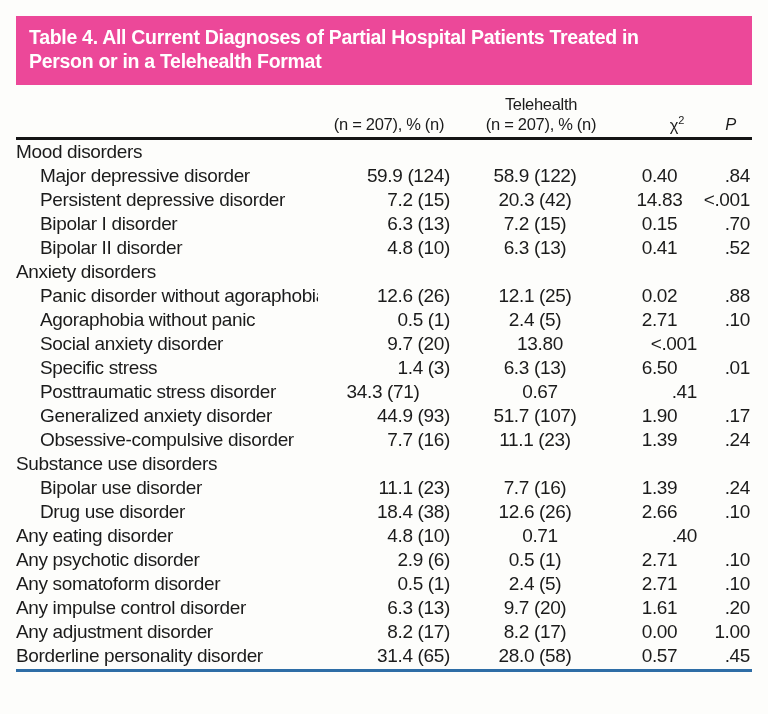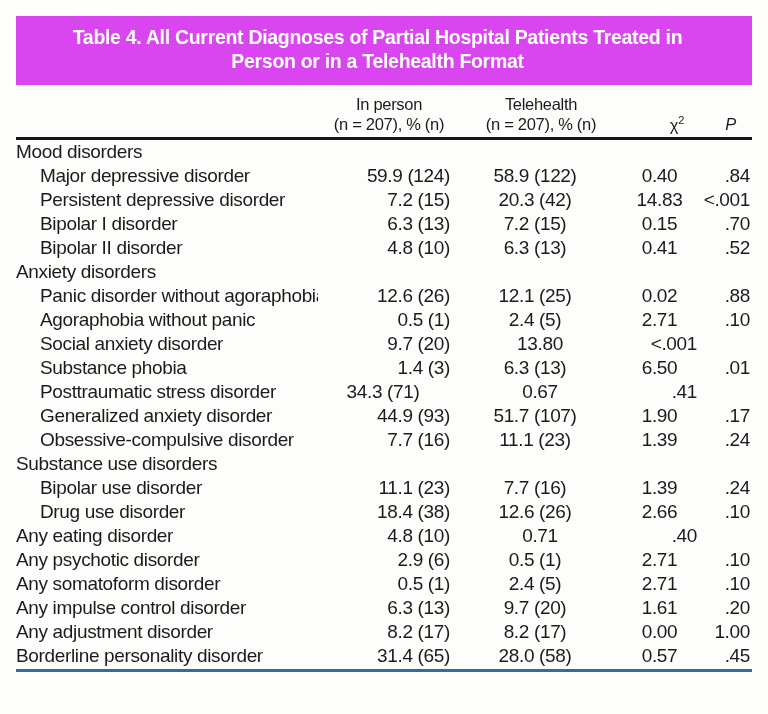--- a/index.html
+++ b/index.html
@@ -54,29 +54,28 @@
   .cell.num-ip { text-align: right; padding-right: 10px; }
   .cell.num-th { text-align: center; padding-right: 12px; }
   .cell.chi    { text-align: center; padding-right: 2px; }
   .cell.p      { text-align: right; padding-right: 2px; }
 </style>
 </head>
 <body>
 
 <div class="page">
 
-  <div class="titlebox" style="background: #d946ef; text-align: center;">Table 4. All Current Diagnoses of Partial Hospital Patients Treated in
+  <div class="titlebox" style="background: #ec4899;">Table 4. All Current Diagnoses of Partial Hospital Patients Treated in
 Person or in a Telehealth Format</div>
 
   <div class="table">
 
     <div class="thead grid-row">
       <div class="th"></div>
       <div class="th numhead">
-        <div>In person</div>
         <div>(n = 207), % (n)</div>
       </div>
       <div class="th numhead">
         <div>Telehealth</div>
         <div>(n = 207), % (n)</div>
       </div>
       <div class="th chihead"><span>χ</span><sup>2</sup></div>
       <div class="th phead">P</div>
     </div>
 
@@ -149,21 +148,21 @@
   </div>
 
   <div class="row grid-row">
     <div class="cell label indent">Social anxiety disorder</div>
     <div class="cell num-ip">9.7 (20)</div>
     <div class="cell chi">13.80</div>
     <div class="cell p">&lt;.001</div>
   </div>
 
   <div class="row grid-row">
-    <div class="cell label indent">Substance phobia</div>
+    <div class="cell label indent">Specific stress</div>
     <div class="cell num-ip">1.4 (3)</div>
     <div class="cell num-th">6.3 (13)</div>
     <div class="cell chi">6.50</div>
     <div class="cell p">.01</div>
   </div>
 
   <div class="row grid-row">
     <div class="cell label indent">Posttraumatic stress disorder</div>
     <div class="cell num-th">34.3 (71)</div>
     <div class="cell chi">0.67</div>

